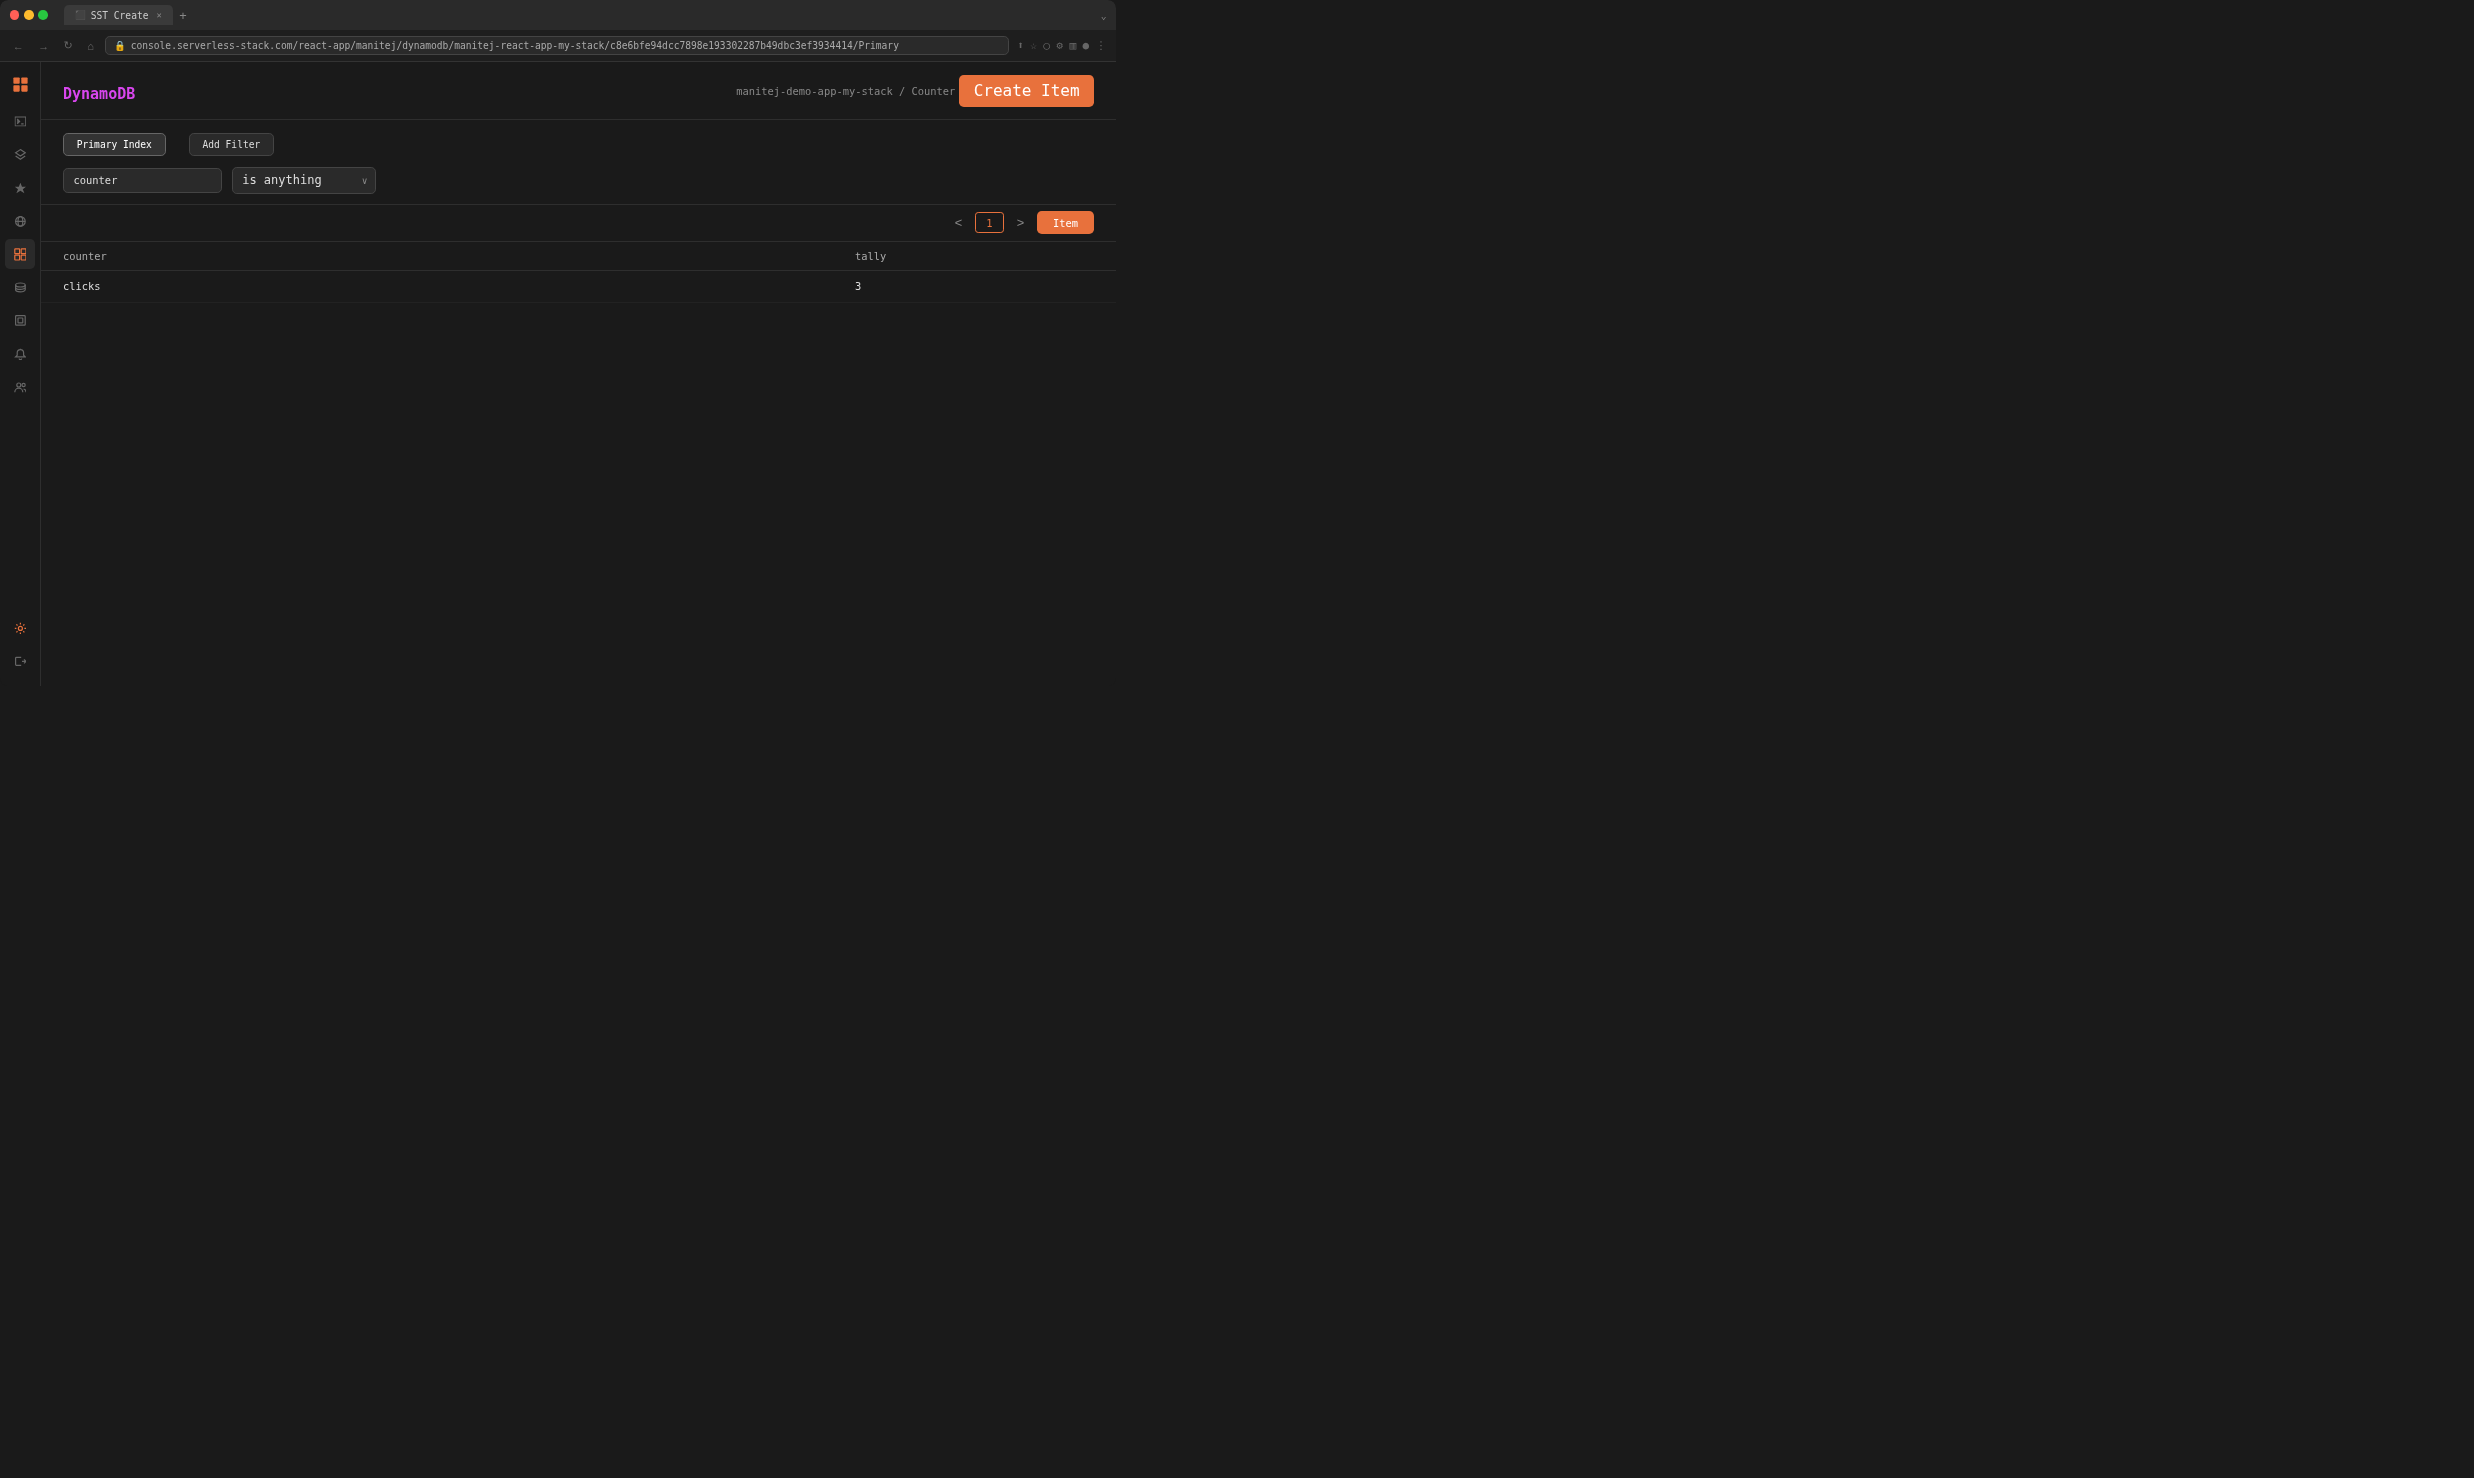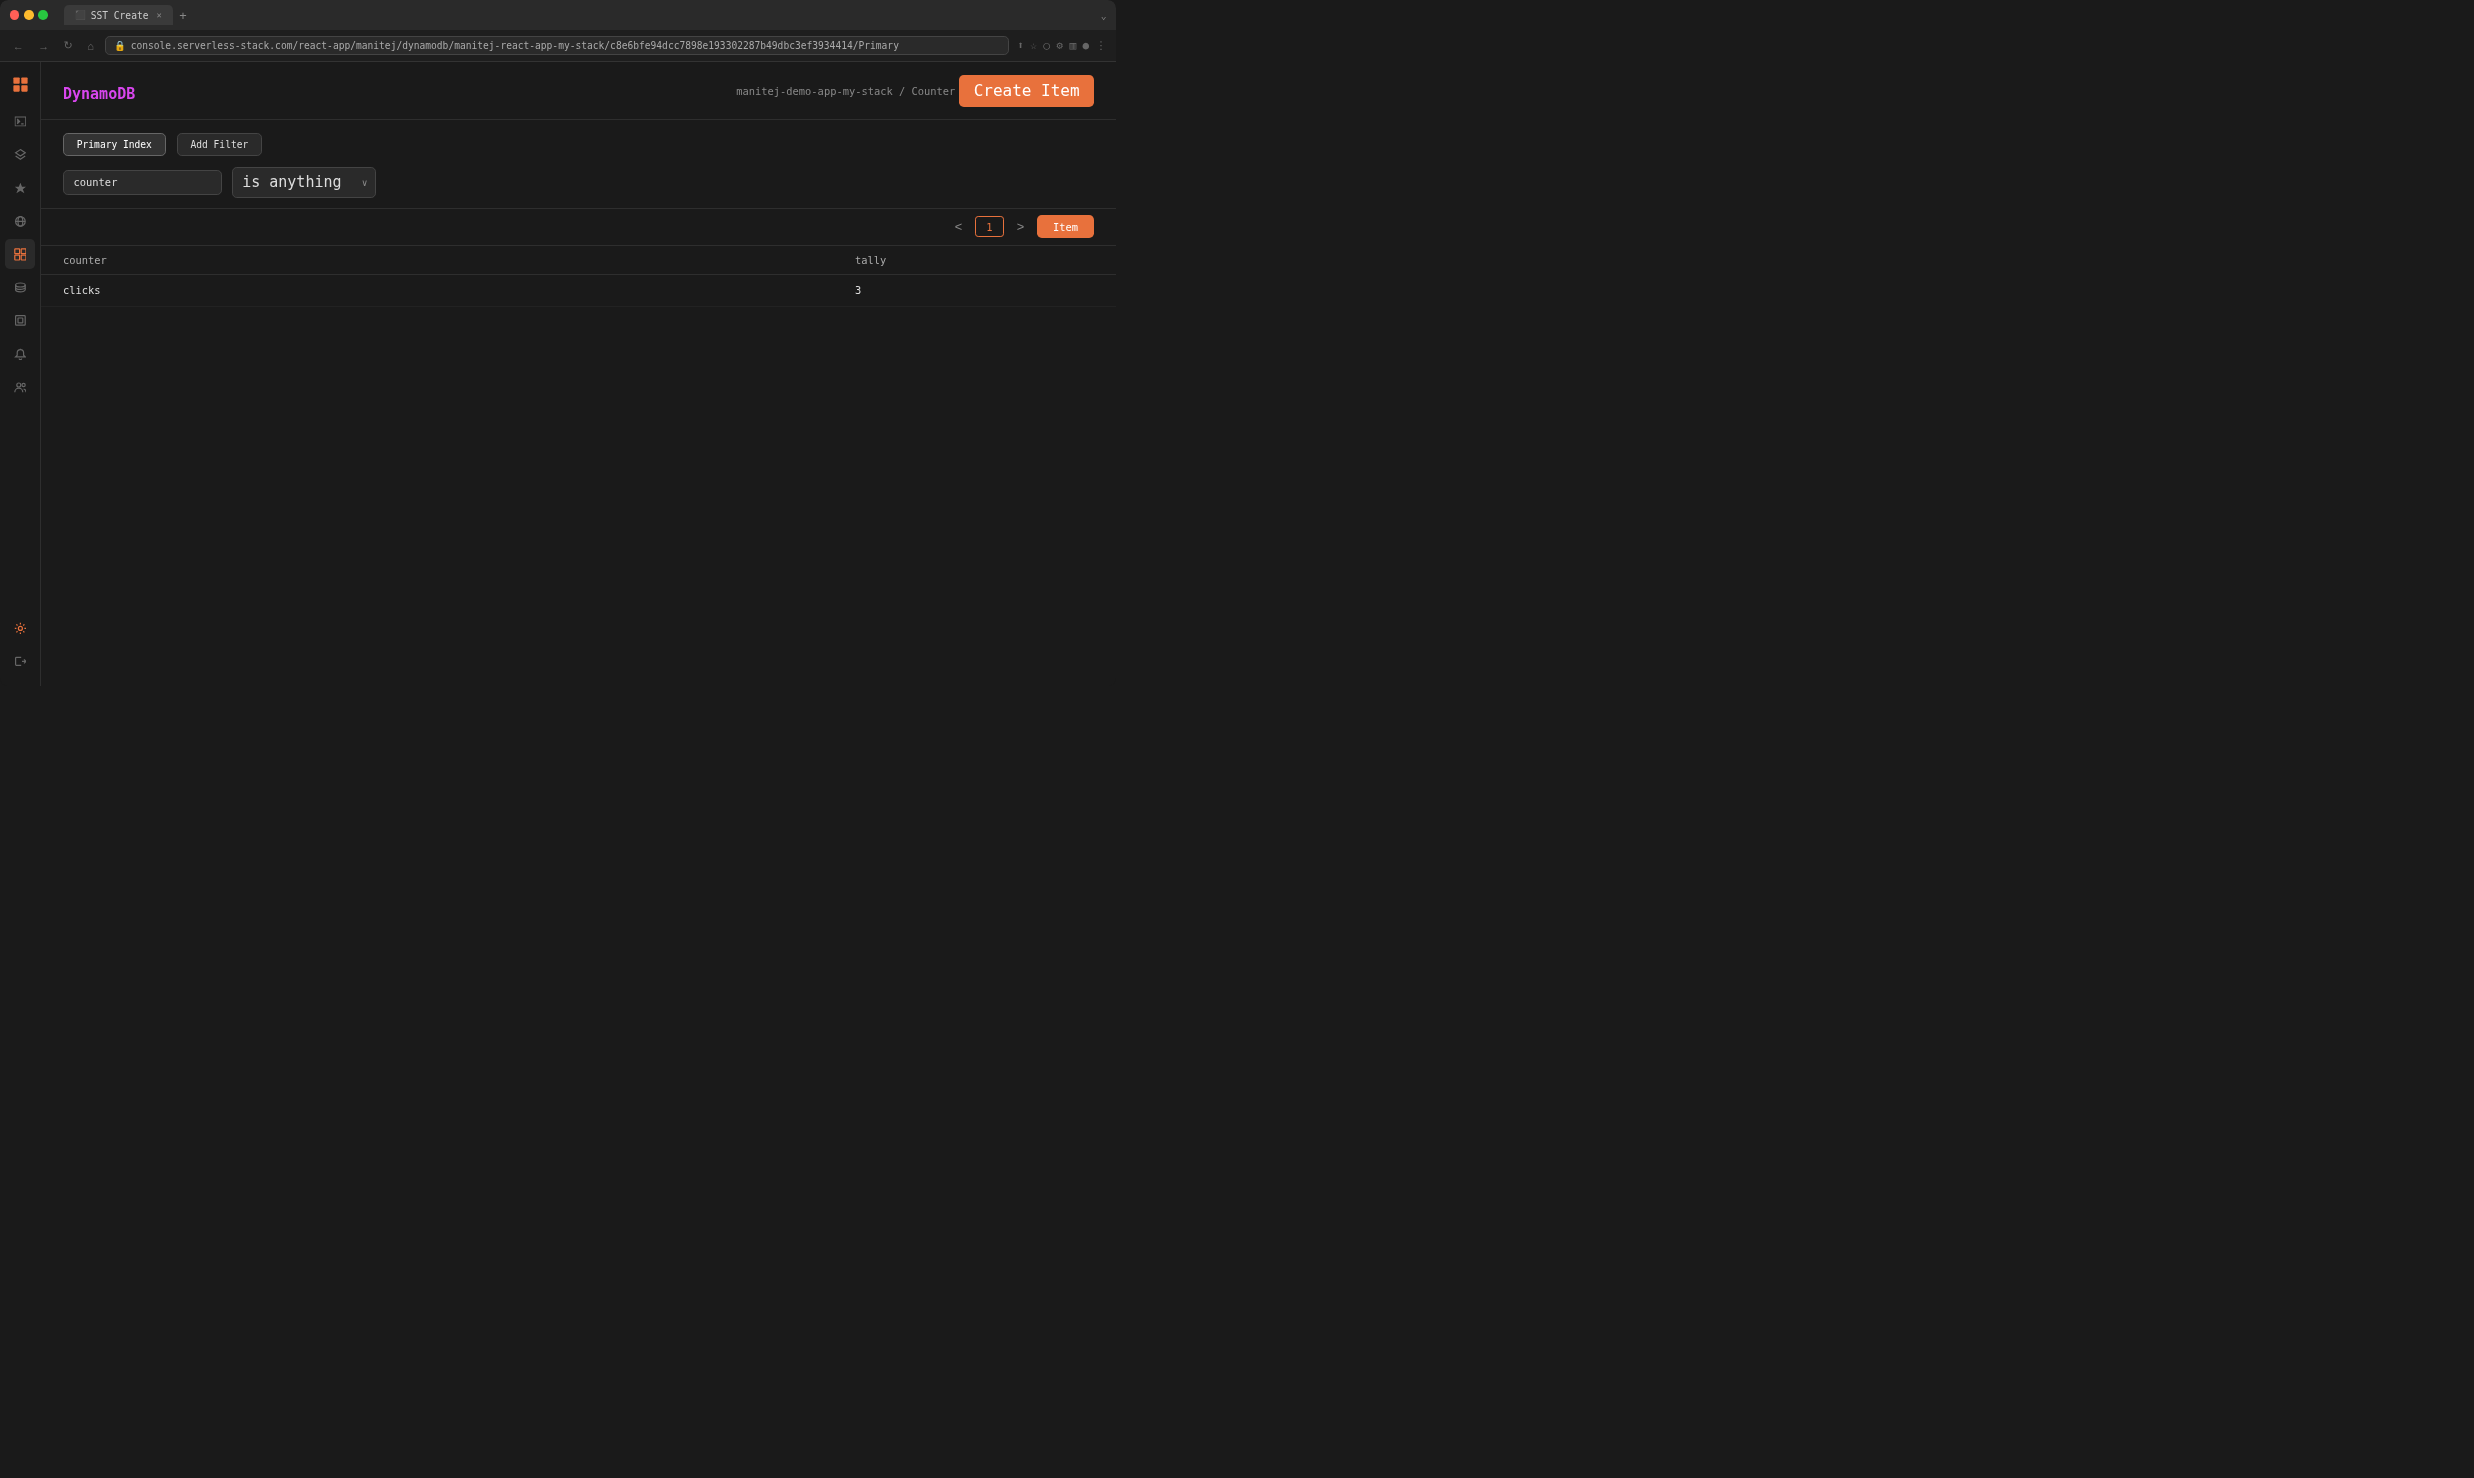--- a/index.html
+++ b/index.html
@@ -243,21 +243,21 @@
     }
 
     
     .filter-bar {
       padding: 12.8px 22px 9.6px;
       border-bottom: 0.8px solid #2e2e2e;
     }
 
     .filter-tabs {
       display: flex;
-      gap: 11px;
+      gap: 23px;
       margin-bottom: 11px;
     }
 
     .filter-tab {
       background: #2a2a2a;
       border: 0.8px solid #444;
       border-radius: 4.8px;
       padding: 4.8px 12.8px;
       font-size: 9.6px;
       font-family: monospace;
@@ -286,21 +286,21 @@
       font-family: monospace;
       color: #ddd;
       width: 159px;
     }
 
     .filter-select {
       background: #2a2a2a;
       border: 0.8px solid #444;
       border-radius: 4.8px;
       padding: 5.6px 9.6px;
-      font-size: 15px;
+      font-size: 12px;
       font-family: monospace;
       color: #ddd;
       width: 144px;
       appearance: none;
       -webkit-appearance: none;
       cursor: pointer;
       position: relative;
     }
 
     .select-wrapper {

